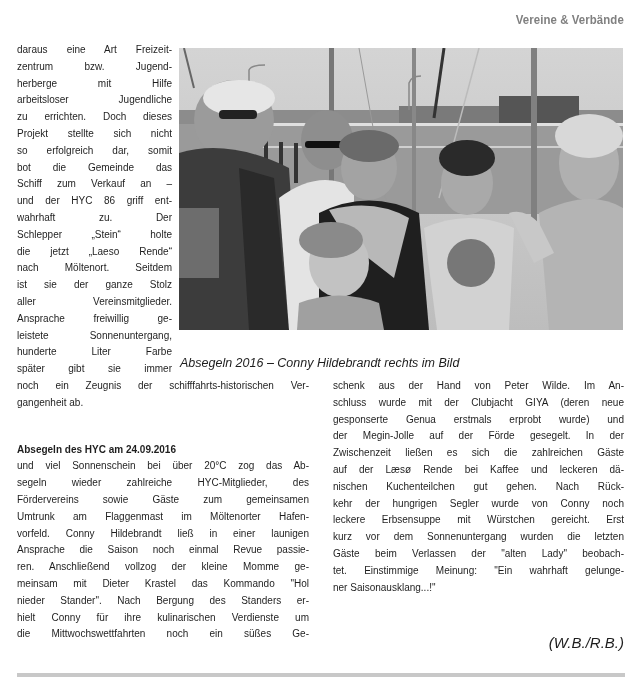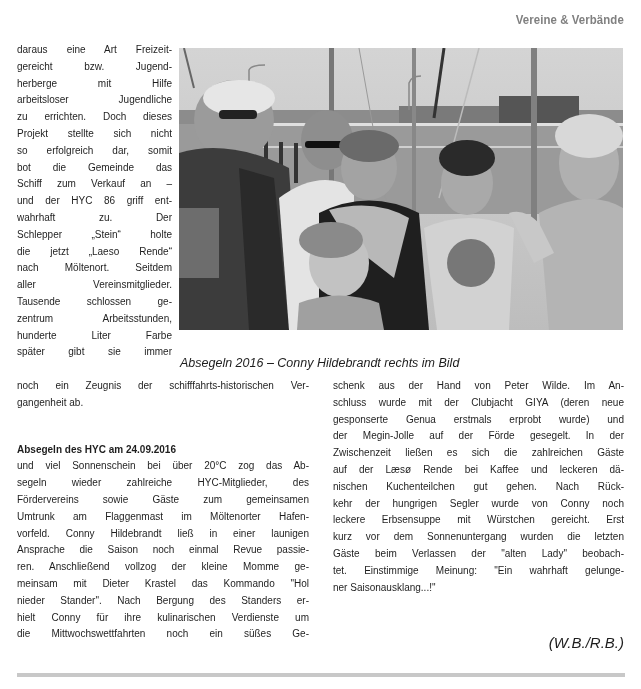--- a/index.html
+++ b/index.html
@@ -106,36 +106,37 @@
       background: #c8c8c8;
     }
   </style>
 </head>
 <body>
 
 <div class="section-header">Vereine &amp; Verbände</div>
 
 <div class="text-block narrow-col">
   <span class="line">daraus eine Art Freizeit-</span>
-  <span class="line">gereicht bzw. Jugend-</span>
+  <span class="line">zentrum bzw. Jugend-</span>
   <span class="line">herberge mit Hilfe</span>
   <span class="line">arbeitsloser Jugendliche</span>
   <span class="line">zu errichten. Doch dieses</span>
   <span class="line">Projekt stellte sich nicht</span>
   <span class="line">so erfolgreich dar, somit</span>
   <span class="line">bot die Gemeinde das</span>
   <span class="line">Schiff zum Verkauf an –</span>
   <span class="line">und der HYC 86 griff ent-</span>
   <span class="line">wahrhaft zu. Der</span>
   <span class="line">Schlepper „Stein“ holte</span>
   <span class="line">die jetzt „Laeso Rende“</span>
   <span class="line">nach Möltenort. Seitdem</span>
+  <span class="line">ist sie der ganze Stolz</span>
   <span class="line">aller Vereinsmitglieder.</span>
-  <span class="line">Tausende schlossen ge-</span>
-  <span class="line">zentrum Arbeitsstunden,</span>
+  <span class="line">Ansprache freiwillig ge-</span>
+  <span class="line">leistete Sonnenuntergang,</span>
   <span class="line">hunderte Liter Farbe</span>
   <span class="line">später gibt sie immer</span>
 </div>
 
 <div class="photo" role="img" aria-label="Group photo of sailing club members at the harbor with boat masts in the background">
   <svg width="444" height="282" viewBox="0 0 444 282" xmlns="http://www.w3.org/2000/svg">
     <defs>
       <linearGradient id="sky" x1="0" y1="0" x2="0" y2="1">
         <stop offset="0" stop-color="#d4d4d4"></stop>
         <stop offset="1" stop-color="#bdbdbd"></stop>

